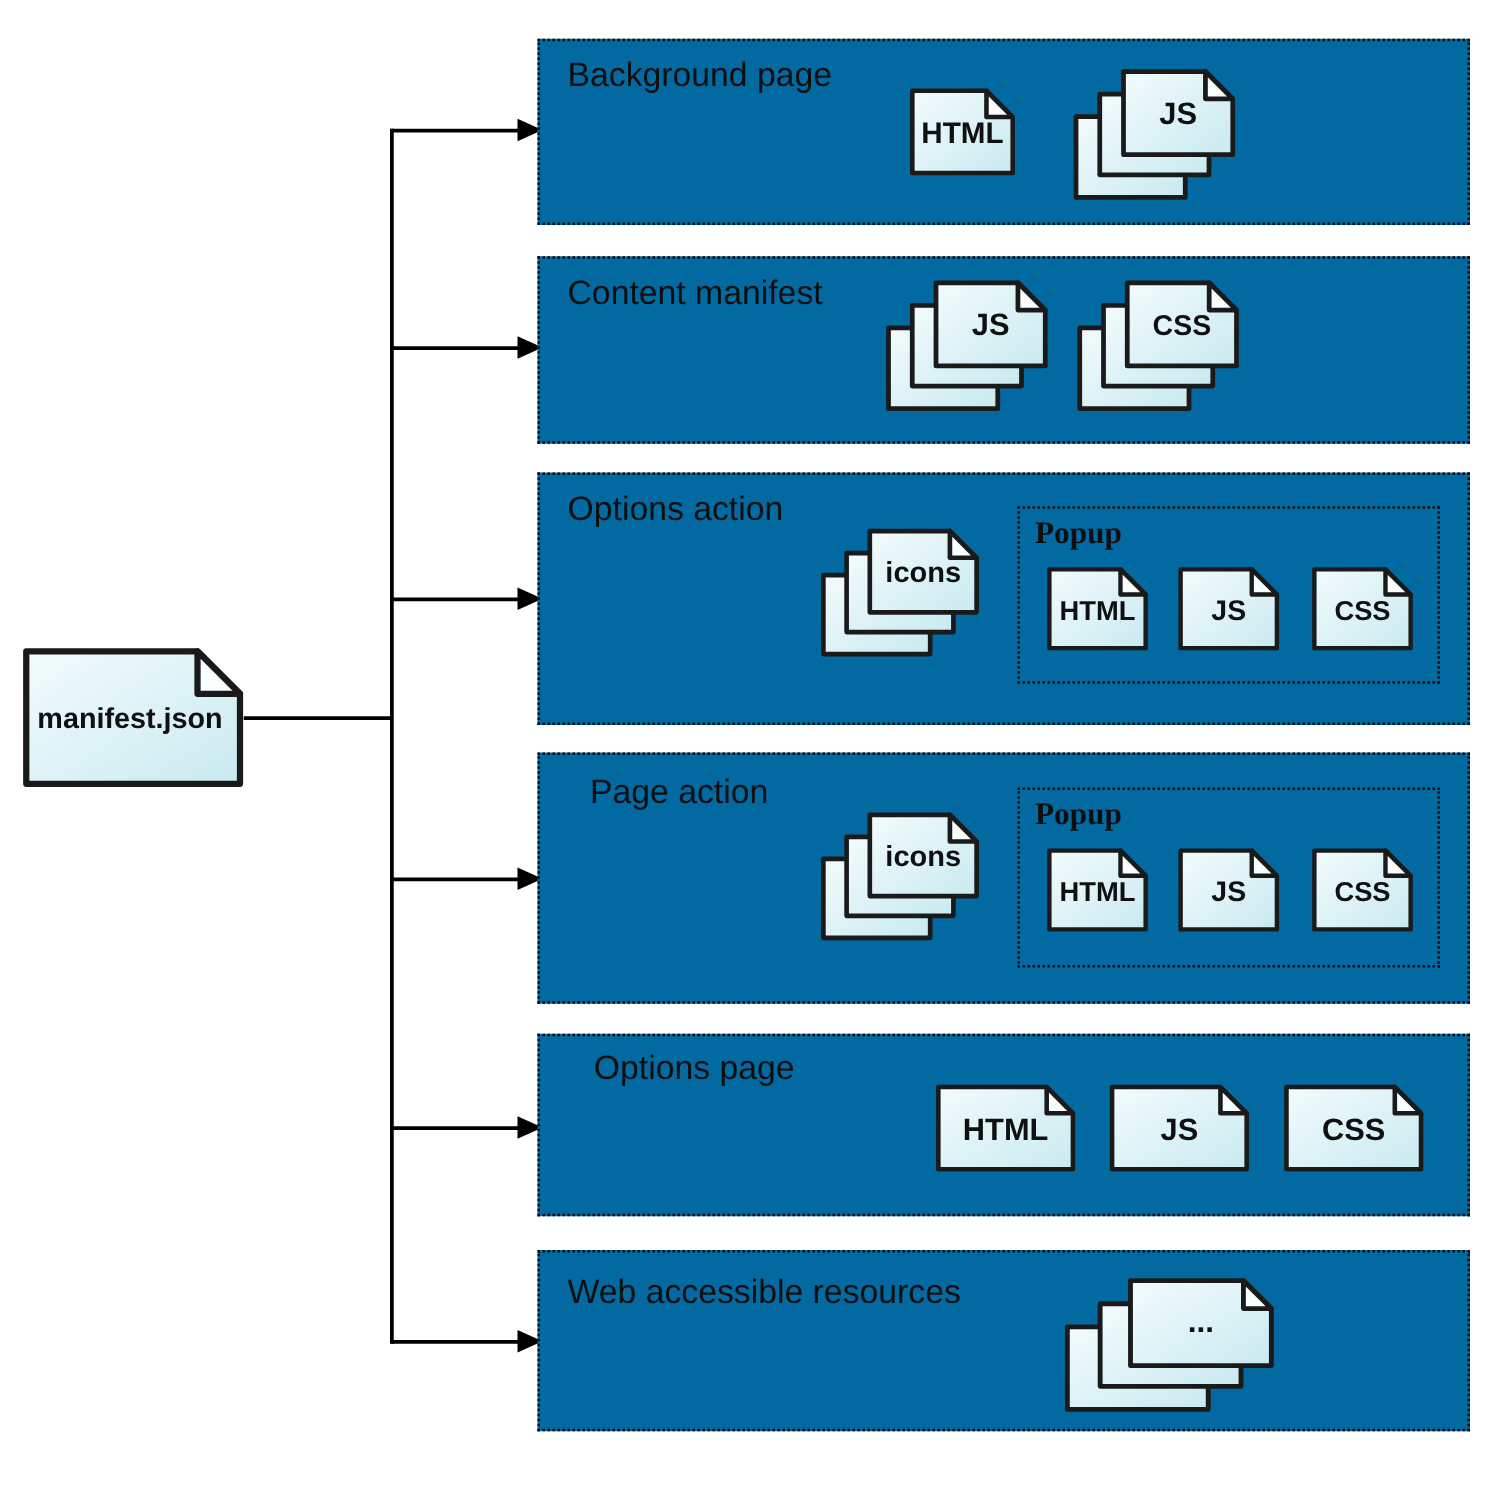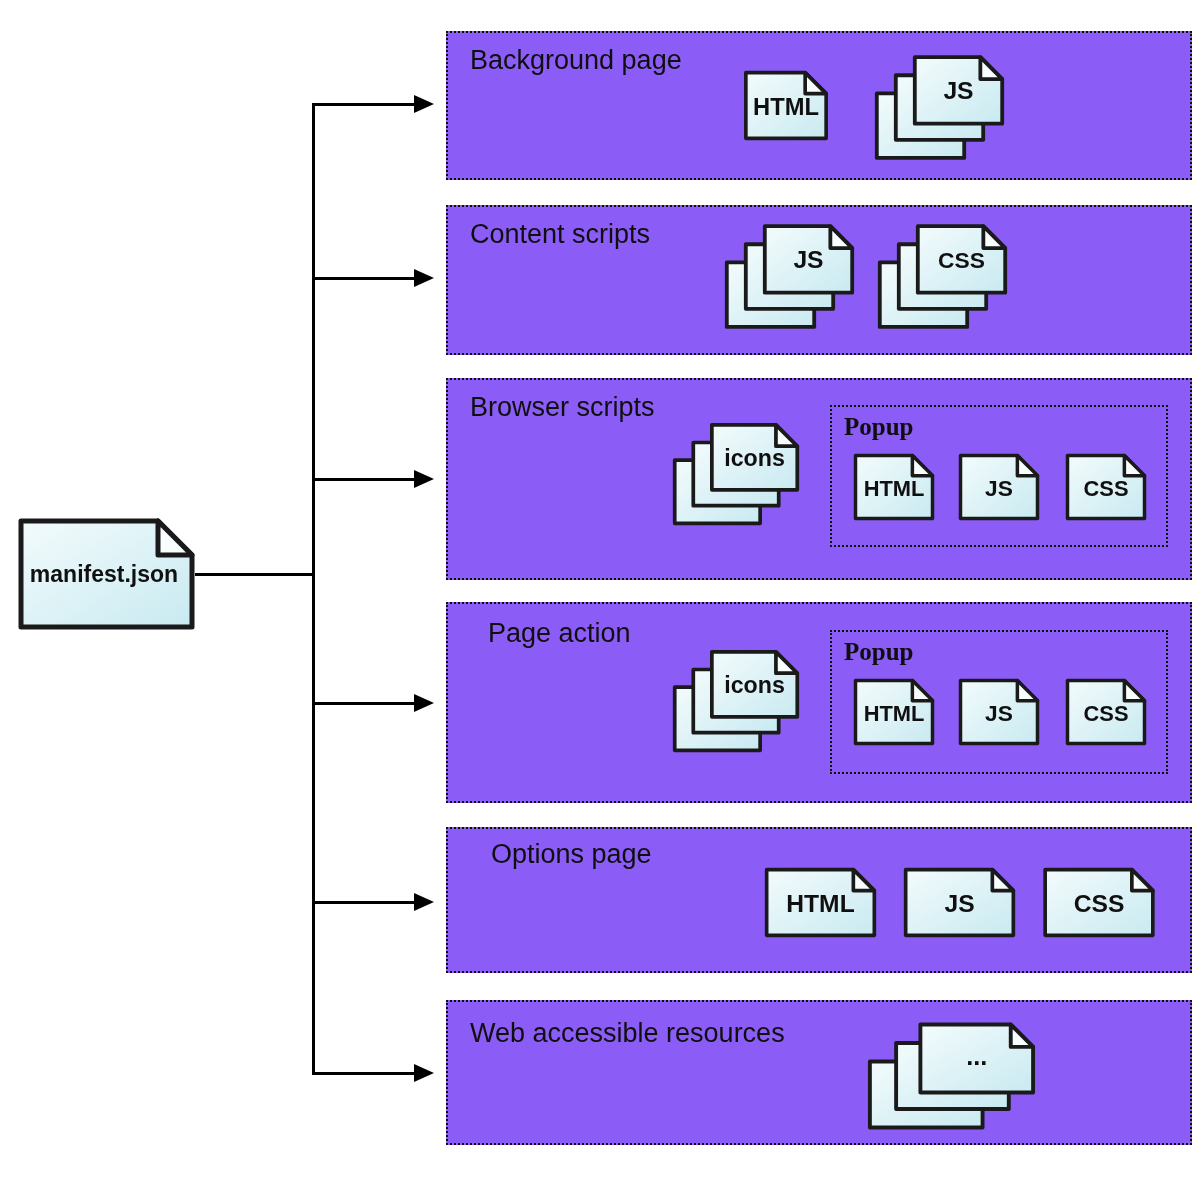--- a/index.html
+++ b/index.html
@@ -1,18 +1,18 @@
 <!DOCTYPE html>
 <html><head>
 <meta charset="utf-8">
 <style>
   html,body{margin:0;padding:0;background:#ffffff;}
   #canvas{position:relative;width:1200px;height:1200px;background:#ffffff;overflow:hidden;
           font-family:"Liberation Sans",sans-serif;color:#111;}
-  .section{position:absolute;left:446px;width:746px;border:2px dotted #0d0d0d;box-sizing:border-box;background:#8b5cf6;}
+  .section{position:absolute;left:430px;width:746px;border:2px dotted #0d0d0d;box-sizing:border-box;background:#0369a1;}
   .section-title{position:absolute;left:22px;top:12px;font-size:27px;color:#0f0f0f;letter-spacing:0;}
   .popup-box{position:absolute;border:2px dotted #0d0d0d;box-sizing:border-box;}
   .popup-title{position:absolute;left:12px;top:6px;font-family:"Liberation Serif",serif;font-weight:bold;font-size:25px;color:#0f0f0f;}
   .hline{position:absolute;height:3px;background:#000;}
   .vline{position:absolute;width:3px;background:#000;}
   .arrowhead{position:absolute;width:0;height:0;border-left:20px solid #000;border-top:9px solid transparent;border-bottom:9px solid transparent;}
   svg.file,svg.stack{position:absolute;display:block;overflow:visible;}
   svg text{font-family:"Liberation Sans",sans-serif;font-weight:bold;fill:#101010;}
 </style>
 </head>
@@ -66,39 +66,39 @@
     <svg class="stack" style="left:425px;top:22px;width:133px;height:107px;" viewBox="0 0 140 112">
       <path d="M4 40 H96 V108 H4 Z" fill="url(#pgrad)" stroke="#1a1a1a" stroke-width="4" stroke-linejoin="round"></path>
       <path d="M24 21 H116 V89 H24 Z" fill="url(#pgrad)" stroke="#1a1a1a" stroke-width="4" stroke-linejoin="round"></path>
       <path d="M44 2 H113 L136 25 V72 H44 Z" fill="url(#pgrad)" stroke="#1a1a1a" stroke-width="4" stroke-linejoin="round"></path>
       <path d="M113 2 V25 H136 Z" fill="#f8fdfe" stroke="#1a1a1a" stroke-width="4" stroke-linejoin="round"></path>
       <text x="90" y="46" font-size="26" text-anchor="middle">JS</text>
     </svg>
   </div>
 
   <div class="section" style="top:205px;height:150px;">
-    <div class="section-title">Content scripts</div>
+    <div class="section-title">Content manifest</div>
     <svg class="stack" style="left:275px;top:16px;width:133px;height:109px;" viewBox="0 0 140 112">
       <path d="M4 40 H96 V108 H4 Z" fill="url(#pgrad)" stroke="#1a1a1a" stroke-width="4" stroke-linejoin="round"></path>
       <path d="M24 21 H116 V89 H24 Z" fill="url(#pgrad)" stroke="#1a1a1a" stroke-width="4" stroke-linejoin="round"></path>
       <path d="M44 2 H113 L136 25 V72 H44 Z" fill="url(#pgrad)" stroke="#1a1a1a" stroke-width="4" stroke-linejoin="round"></path>
       <path d="M113 2 V25 H136 Z" fill="#f8fdfe" stroke="#1a1a1a" stroke-width="4" stroke-linejoin="round"></path>
       <text x="90" y="46" font-size="26" text-anchor="middle">JS</text>
     </svg>
     <svg class="stack" style="left:428px;top:16px;width:133px;height:109px;" viewBox="0 0 140 112">
       <path d="M4 40 H96 V108 H4 Z" fill="url(#pgrad)" stroke="#1a1a1a" stroke-width="4" stroke-linejoin="round"></path>
       <path d="M24 21 H116 V89 H24 Z" fill="url(#pgrad)" stroke="#1a1a1a" stroke-width="4" stroke-linejoin="round"></path>
       <path d="M44 2 H113 L136 25 V72 H44 Z" fill="url(#pgrad)" stroke="#1a1a1a" stroke-width="4" stroke-linejoin="round"></path>
       <path d="M113 2 V25 H136 Z" fill="#f8fdfe" stroke="#1a1a1a" stroke-width="4" stroke-linejoin="round"></path>
       <text x="90" y="46" font-size="24" text-anchor="middle">CSS</text>
     </svg>
   </div>
 
   <div class="section" style="top:378px;height:202px;">
-    <div class="section-title">Browser scripts</div>
+    <div class="section-title">Options action</div>
     <svg class="stack" style="left:223px;top:40px;width:130px;height:110px;" viewBox="0 0 140 112">
       <path d="M4 40 H96 V108 H4 Z" fill="url(#pgrad)" stroke="#1a1a1a" stroke-width="4" stroke-linejoin="round"></path>
       <path d="M24 21 H116 V89 H24 Z" fill="url(#pgrad)" stroke="#1a1a1a" stroke-width="4" stroke-linejoin="round"></path>
       <path d="M44 2 H113 L136 25 V72 H44 Z" fill="url(#pgrad)" stroke="#1a1a1a" stroke-width="4" stroke-linejoin="round"></path>
       <path d="M113 2 V25 H136 Z" fill="#f8fdfe" stroke="#1a1a1a" stroke-width="4" stroke-linejoin="round"></path>
       <text x="90" y="46" font-size="25" text-anchor="middle" font-weight="600">icons</text>
     </svg>
     <div class="popup-box" style="left:382px;top:25px;width:338px;height:142px;">
       <div class="popup-title">Popup</div>
       <svg class="file" style="left:18px;top:45px;width:88px;height:70px;" viewBox="0 0 96 80">

